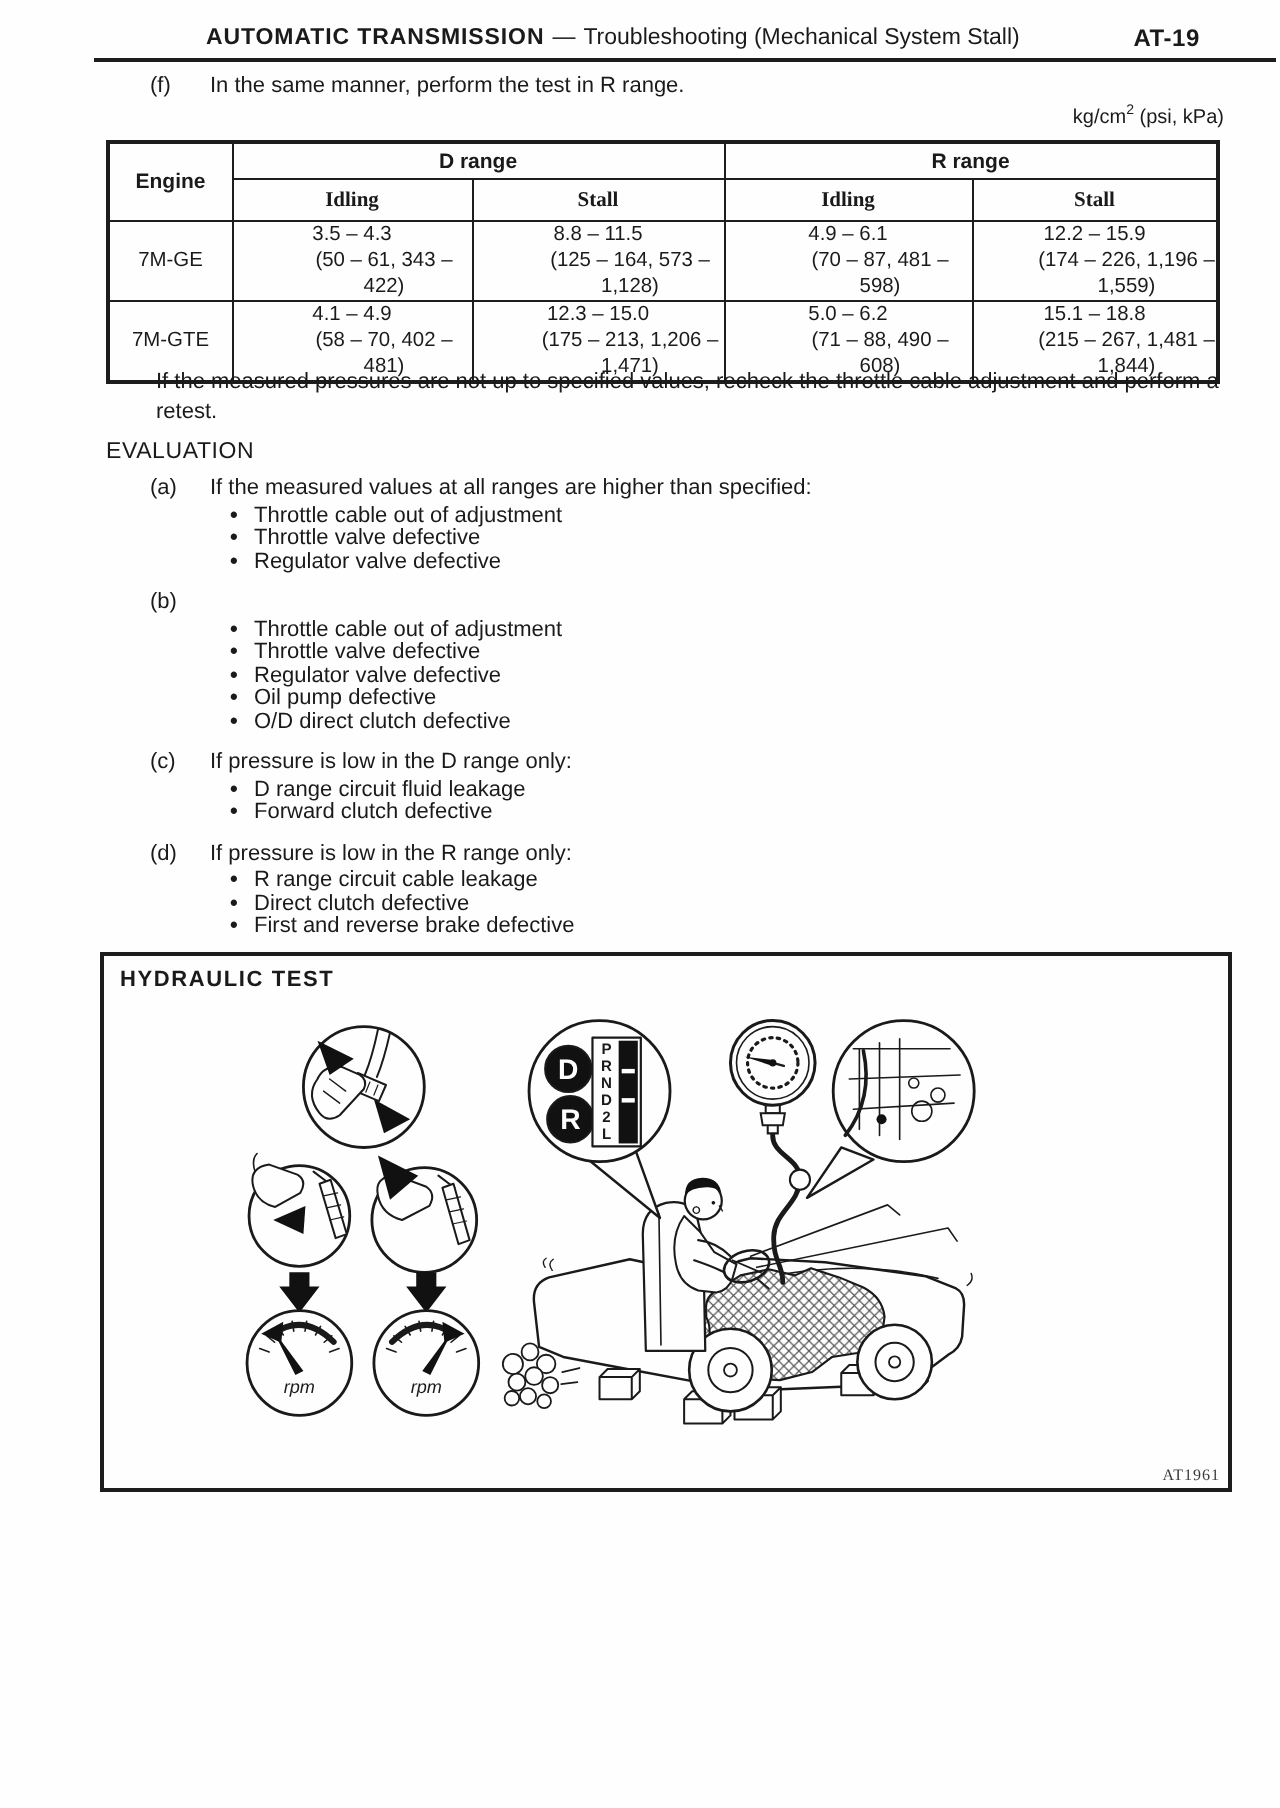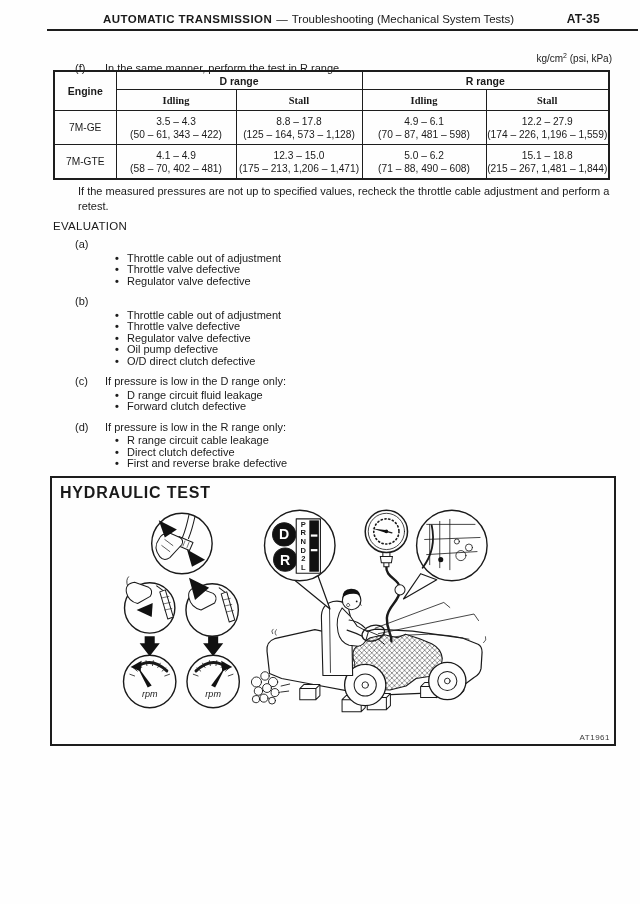--- a/index.html
+++ b/index.html
@@ -11,66 +11,66 @@
   .abs { position:absolute; }
 
   
   .hdr-title { top:13px; left:103px; font-size:11.5px; white-space:nowrap; }
   .hdr-title .b { font-weight:bold; letter-spacing:.45px;margin-top:48px; }
   .hdr-sep { margin:0 4px; }
   .hdr-page { top:12px; right:40px; font-size:12px; font-weight:bold; letter-spacing:.3px; }
   .hdr-rule { top:29px; left:47px; right:2px; height:2px; background:#1d1d1d; }
 
   
-  .step-f { top:37px; left:75px; font-size:11px;margin-top:25px; }
+  .step-f { top:37px; left:75px; font-size:11px; }
   .step-f .lbl { display:inline-block; width:30px; }
 
   
   .units { top:52px; right:28px; font-size:10px; }
   .units sup { font-size:7px; }
 
   
   table.spec { position:absolute; top:70px; left:53px; width:555px;
     border-collapse:collapse; table-layout:fixed; border:2px solid #1d1d1d; }
   table.spec td, table.spec th { border:1px solid #1d1d1d; text-align:center; vertical-align:middle; padding:0; }
   table.spec th { font-size:10.5px; font-weight:bold; }
   .row-group th { height:17px; }
   .row-sub th { height:20px;font-family:Liberation Serif, serif; }
   .row-data td { height:33px; font-size:10.2px; line-height:13px; }
   .c-engine { width:62px; }
   .c-didl { width:120px; } .c-dstl { width:126px; }
   .c-ridl { width:124px; } .c-rstl { width:123px; }
-  .cell2 { font-size:10.2px; }
+  .cell2 { font-size:10.2px;margin-left:32px; }
 
   
   .note { top:184px; left:78px; width:534px; font-size:11px; line-height:15px; }
 
   
   .eval-h { top:220px; left:53px; font-size:11.5px; font-weight:normal; letter-spacing:.3px; }
   .eval-items { top:238px; left:75px; width:525px; font-size:11px; }
   .eval-item { margin-bottom:8px; }
   .eval-line { display:flex; line-height:12px; margin-bottom:2.5px; }
   .eval-line .lbl { width:30px; flex:none; }
   .bullet { display:flex; margin-left:40px; line-height:11.5px; }
   .bullet .dot { width:12px; flex:none; font-weight:bold; }
 
   
   .figure-box { top:476px; left:50px; width:562px; height:266px;
     border:2px solid #1d1d1d; background:#fefefe; }
-  .fig-title { top:6px; left:8px; font-size:16px; font-weight:bold; letter-spacing:.8px; }
-  .fig-id { bottom:2px; right:4px; font-size:8px; color:#3a3a3a; letter-spacing:.5px; }
+  .fig-title { top:6px; left:8px; font-size:11px; font-weight:bold; letter-spacing:.8px; }
+  .fig-id { bottom:2px; right:4px; font-size:8px; color:#3a3a3a; letter-spacing:.5px;font-family:Liberation Serif, serif; }
   svg.art { position:absolute; inset:0; width:100%; height:100%; font-family:"Liberation Sans",sans-serif; }
 </style>
 </head>
 <body>
 
 <div class="abs hdr-title">
-  <span class="b">AUTOMATIC TRANSMISSION</span><span class="hdr-sep">—</span><span>Troubleshooting (Mechanical System Tests)</span>
-</div>
-<div class="abs hdr-page">AT-35</div>
+  <span class="b">AUTOMATIC TRANSMISSION</span><span class="hdr-sep">—</span><span>Troubleshooting (Mechanical System Stall)</span>
+</div>
+<div class="abs hdr-page">AT-19</div>
 <div class="abs hdr-rule"></div>
 
 <div class="abs step-f">
   <span class="lbl">(f)</span><span>In the same manner, perform the test in R range.</span>
 </div>
 
 <div class="abs units">
   <span>kg/cm</span><sup>2</sup><span> (psi, kPa)</span>
 </div>
 
@@ -94,29 +94,29 @@
     <th>Idling</th>
     <th>Stall</th>
   </tr>
   <tr class="row-data">
     <td>7M-GE</td>
     <td>
           <div>3.5 – 4.3</div>
           <div class="cell2">(50 – 61, 343 – 422)</div>
         </td>
     <td>
-          <div>8.8 – 17.8</div>
+          <div>8.8 – 11.5</div>
           <div class="cell2">(125 – 164, 573 – 1,128)</div>
         </td>
     <td>
           <div>4.9 – 6.1</div>
           <div class="cell2">(70 – 87, 481 – 598)</div>
         </td>
     <td>
-          <div>12.2 – 27.9</div>
+          <div>12.2 – 15.9</div>
           <div class="cell2">(174 – 226, 1,196 – 1,559)</div>
         </td>
   </tr>
   <tr class="row-data">
     <td>7M-GTE</td>
     <td>
           <div>4.1 – 4.9</div>
           <div class="cell2">(58 – 70, 402 – 481)</div>
         </td>
     <td>
@@ -136,20 +136,21 @@
   </table>
 
 <div class="abs note">If the measured pressures are not up to specified values, recheck the throttle cable adjustment and perform a retest.</div>
 
 <div class="abs eval-h">EVALUATION</div>
 
 <div class="abs eval-items">
   <div class="eval-item">
     <div class="eval-line">
         <span class="lbl">(a)</span>
+        <span>If the measured values at all ranges are higher than specified:</span>
       </div>
     <div class="bullet">
         <span class="dot">•</span>
         <span>Throttle cable out of adjustment</span>
       </div>
     <div class="bullet">
         <span class="dot">•</span>
         <span>Throttle valve defective</span>
       </div>
     <div class="bullet">

